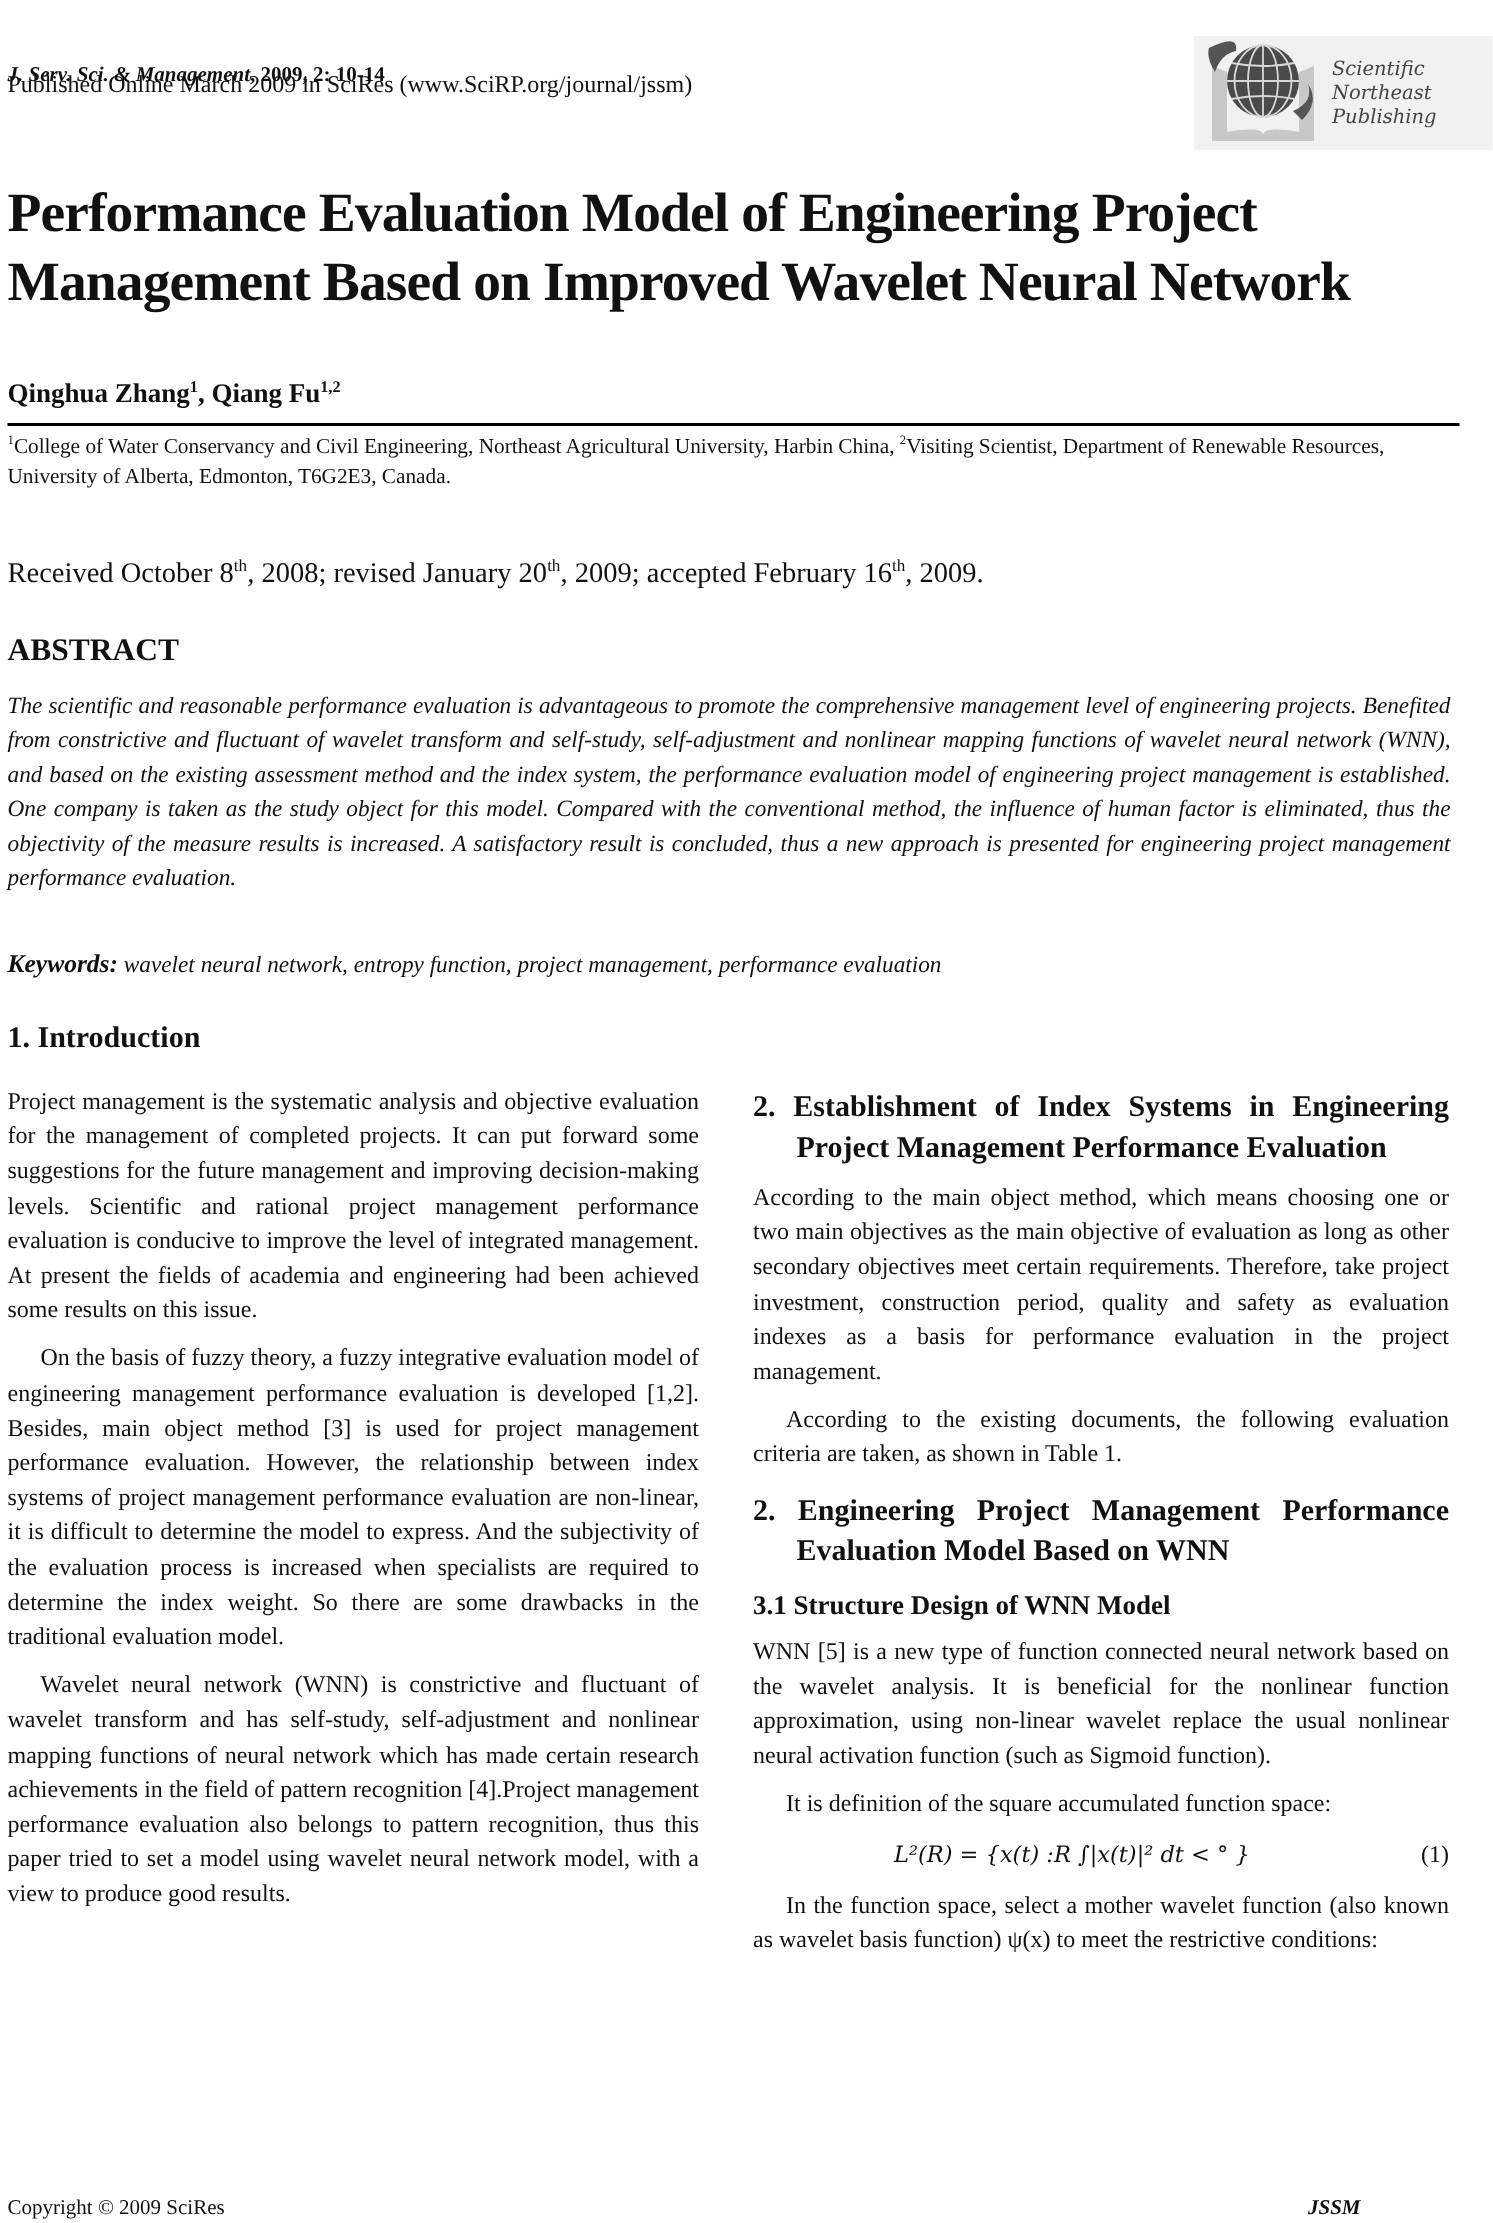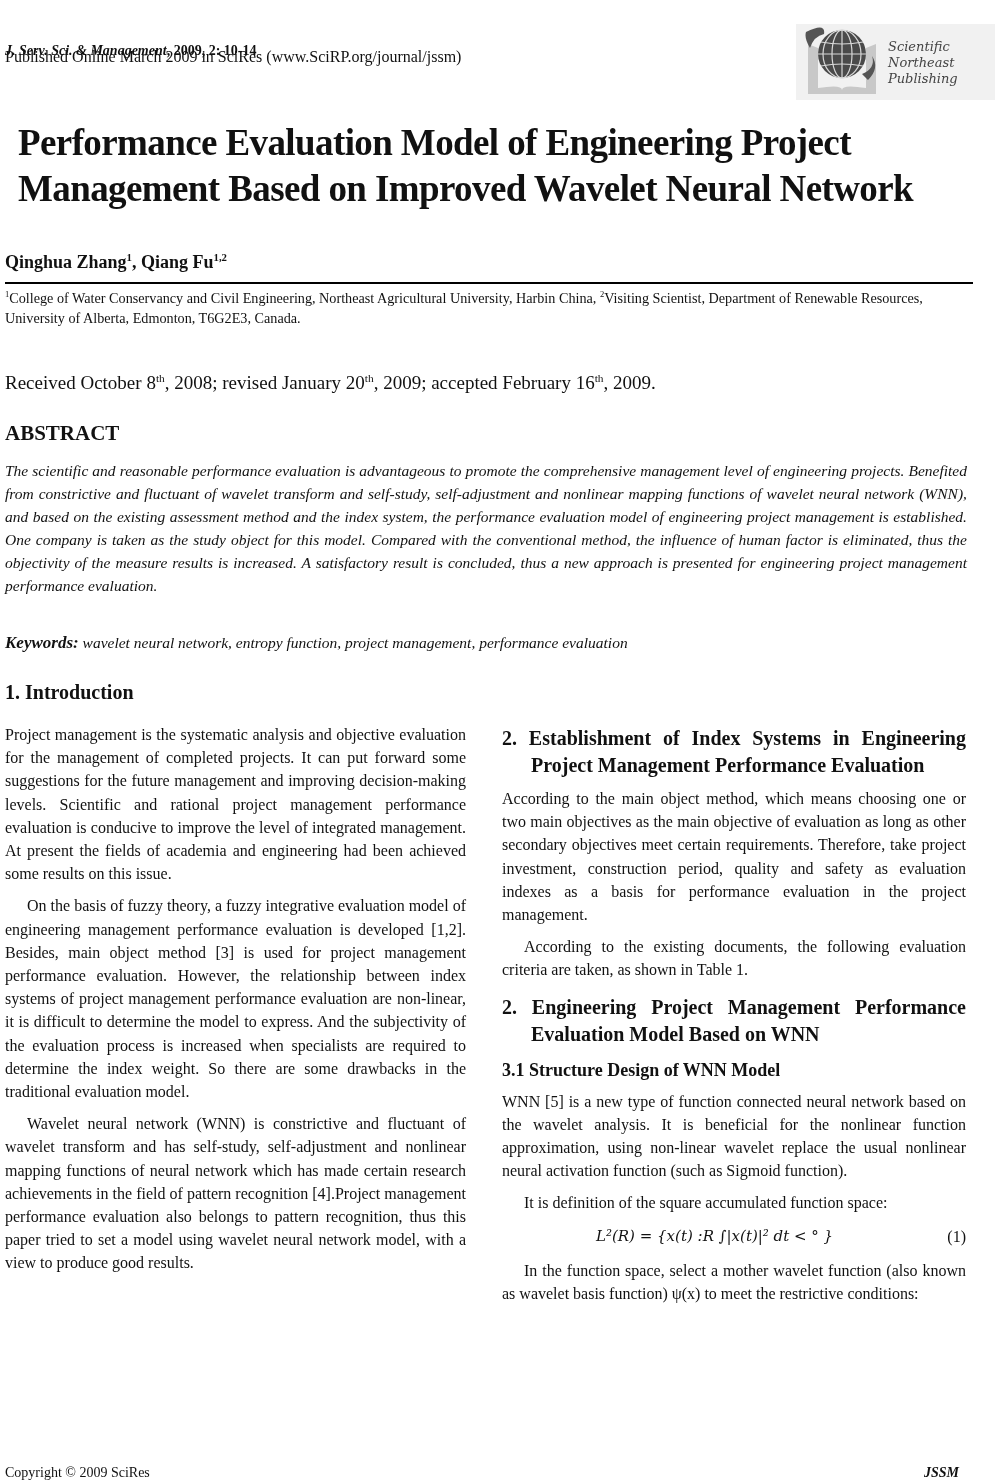--- a/index.html
+++ b/index.html
@@ -6,21 +6,21 @@
   body {
     width: 995px; height: 1482px; position: relative; overflow: hidden;
     font-family: "Liberation Serif", serif; color: #111;
   }
   .abs { position: absolute; }
   .journal-line { left: 5px; top: 31px; font-size: 14px; font-weight: bold; font-style: italic; margin-top: 12px; }
   .published-line { left: 5px; top: 48px; font-size: 16px; }
   .logo { left: 796px; top: 0px; width: 222px; height: 76px; background: #f1f1f1; margin-top: 24px; }
   .logo svg { position: absolute; left: 0; top: 0; }
   .logo-text { position: absolute; left: 92px; top: 15px; font-family: "DejaVu Serif", serif; font-style: italic; font-size: 13px; line-height: 16px; color: #444; }
-  .title { left: 18px; top: 120px; font-size: 37px; font-weight: bold; line-height: 46px; letter-spacing: -0.6px; }
+  .title { left: 5px; top: 120px; font-size: 37px; font-weight: bold; line-height: 46px; letter-spacing: -0.6px; }
   .authors { left: 5px; top: 252px; font-size: 18px; font-weight: bold; }
   sup { font-size: 0.6em; line-height: 0; }
   .rule { left: 5px; top: 282px; width: 968px; height: 2px; background: #000; }
   .affil { left: 5px; top: 288px; width: 965px; font-size: 14.2px; line-height: 20px; }
   .dates { left: 5px; top: 372px; font-size: 19px; }
   .abstract-h { left: 5px; top: 421px; font-size: 21px; font-weight: bold; }
   .abstract-body { left: 5px; top: 459px; width: 962px; font-size: 15.5px; line-height: 23px; font-style: italic; text-align: justify; }
   .keywords { left: 5px; top: 633px; font-size: 15.5px; font-style: italic; }
   .keywords b { font-size: 17px; }
   .h1 { font-weight: bold; font-size: 20px; }
@@ -30,21 +30,21 @@
   .col p + p { margin-top: 9px; }
   .indent { text-indent: 22px; }
   .left-col { left: 5px; top: 723px; width: 461px; }
   .right-col { left: 502px; top: 725px; width: 464px; }
   .sec-h { font-weight: bold; font-size: 20px; line-height: 27px; text-align: justify; padding-left: 29px; text-indent: -29px; margin: 0 0 8px 0; }
   .sub-h { font-weight: bold; font-size: 18px; line-height: 24px; margin: 10px 0 8px 0; }
   .eq { position: relative; height: 44px; font-family: "DejaVu Serif", serif; font-size: 15px; font-style: italic; text-decoration: underline; }
   .eq .formula { position: absolute; left: 94px; top: 10px; }
   .eq .eqnum { position: absolute; right: 0; top: 10px; font-style: normal; font-family: "Liberation Serif", serif; font-size: 16px; }
   .footer-left { left: 5px; top: 1465px; font-size: 14px; }
-  .footer-right { left: 924px; top: 1465px; font-size: 14px; font-weight: bold; font-style: italic; }
+  .footer-right { left: 872px; top: 1465px; font-size: 14px; font-weight: bold; font-style: italic; }
 </style>
 </head>
 <body>
 
 <div class="abs journal-line"><span>J. Serv. Sci. &amp; Management</span><span class="plain-bold" style="font-style:normal">, 2009, 2: 10-14</span></div>
 <div class="abs published-line">Published Online March 2009 in SciRes (www.SciRP.org/journal/jssm)</div>
 
 <div class="abs logo">
   <svg width="92" height="76" viewBox="0 0 92 76">
     <path d="M12 20 L12 70 L80 70 L80 20 L70 24 L70 64 Q46 60 46 66 Q46 60 22 64 L22 24 Z" fill="#c8c8c8"></path>

